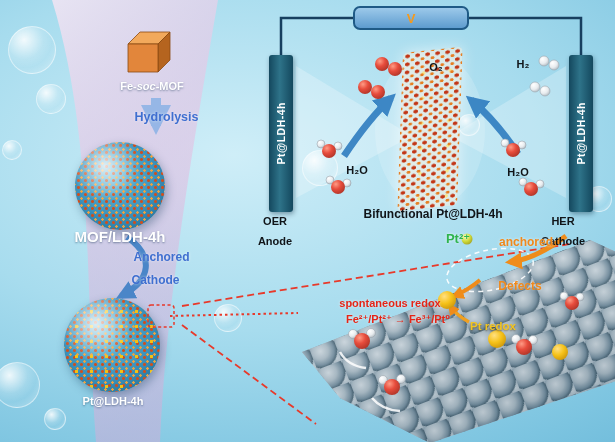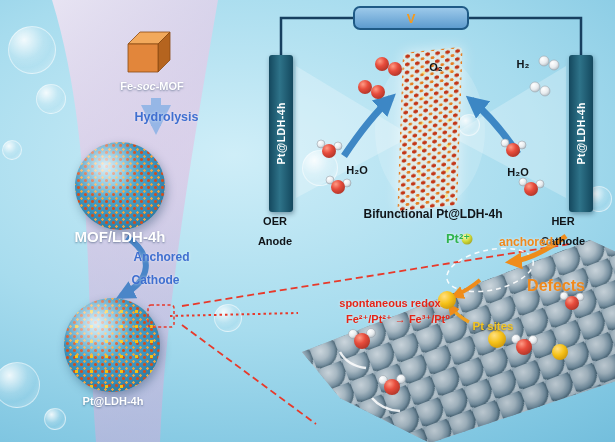--- a/index.html
+++ b/index.html
@@ -264,18 +264,18 @@
   <div class="lbl" style="left:523px;top:64px;color:#101418;font-size:11px">H₂</div>
   <div class="lbl" style="left:518px;top:172px;color:#101418;font-size:11px">H₂O</div>
   <div class="lbl" style="left:433px;top:214px;color:#101418;font-size:12px">Bifunctional Pt@LDH-4h</div>
   <div class="lbl two-line" style="left:275px;top:231px;color:#101418;font-size:11px">OER
 Anode</div>
   <div class="lbl two-line" style="left:563px;top:231px;color:#101418;font-size:11px">HER
 Cathode</div>
 
   <div class="lbl" style="left:458px;top:238px;color:#2eb44e;font-size:13px;text-shadow:0 0 3px rgba(255,255,255,.8)">Pt²⁺</div>
   <div class="lbl" style="left:526px;top:242px;color:#f0891c;font-size:12px;text-shadow:0 0 3px rgba(255,255,255,.7)">anchored</div>
-  <div class="lbl" style="left:556px;top:286px;color:#f0891c;font-size:16px;text-shadow:0 0 3px rgba(255,255,255,.6)">Defects</div>
+  <div class="lbl" style="left:520px;top:286px;color:#f0891c;font-size:12px;text-shadow:0 0 3px rgba(255,255,255,.6)">Defects</div>
   <div class="lbl" style="left:398px;top:319px;color:#e52517;font-size:11px;text-shadow:0 0 3px rgba(255,255,255,.7)">Fe²⁺/Pt²⁺ → Fe³⁺/Pt⁰</div>
   <div class="lbl" style="left:390px;top:303px;color:#e52517;font-size:11px;text-shadow:0 0 3px rgba(255,255,255,.7)">spontaneous redox</div>
-  <div class="lbl" style="left:493px;top:326px;color:#f2c522;font-size:11.5px;text-shadow:0 1px 2px rgba(60,40,0,.6)">Pt sites</div>
+  <div class="lbl" style="left:493px;top:326px;color:#f2c522;font-size:11.5px;text-shadow:0 1px 2px rgba(60,40,0,.6)">Pt redox</div>
 
 </div>
 
 </body></html>

